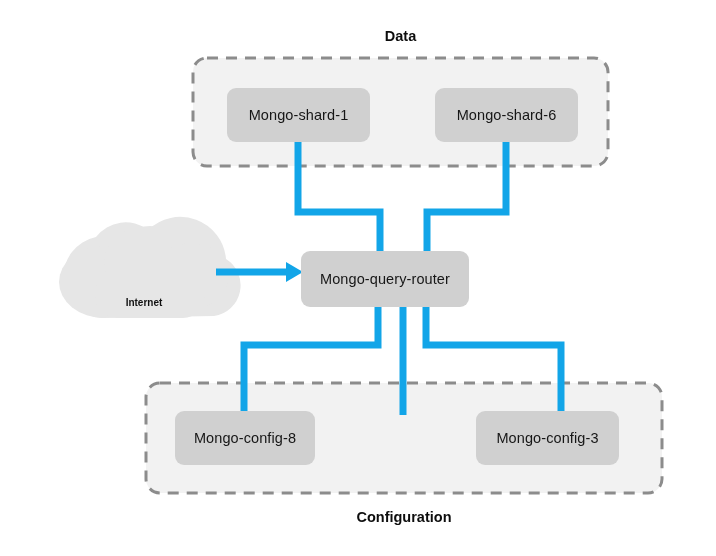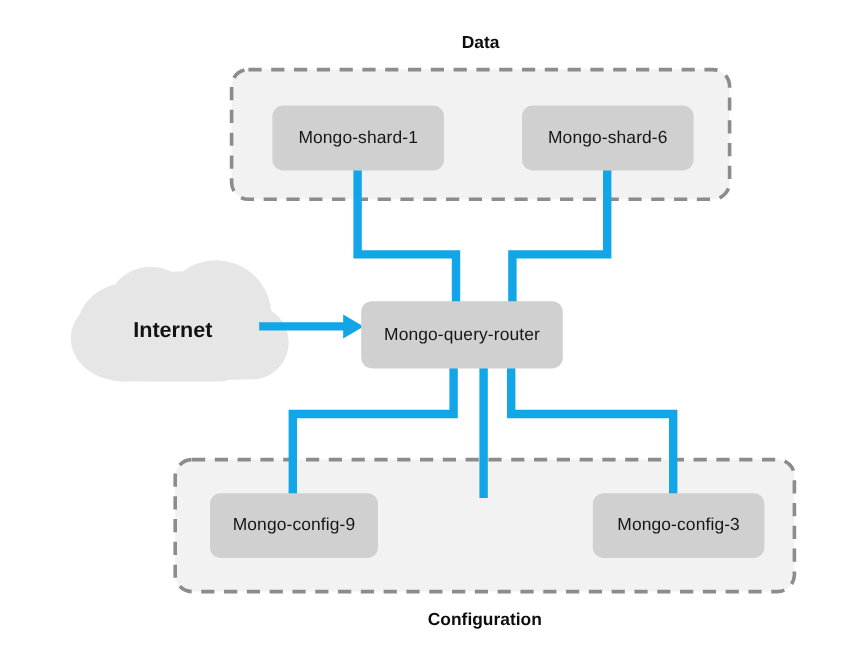--- a/index.html
+++ b/index.html
@@ -48,25 +48,26 @@
     position: absolute;
     font-size: 14.5px;
     font-weight: bold;
     color: #0d0d0d;
     text-align: center;
     white-space: nowrap;
     z-index: 6;
   }
   .cloud-label {
     position: absolute;
-    font-size: 18px;
+    font-size: 10px;
     font-weight: bold;
     color: #111111;
     z-index: 6;
     white-space: nowrap;
+    margin-top: 32px;
   }
 </style>
 </head>
 <body>
 
 <div id="diagram-canvas">
 
   <svg class="svg-layer" viewBox="0 0 716 556">
 
     <rect x="193" y="58" width="415" height="108" rx="14" ry="14" fill="#f2f2f2" stroke="#8c8c8c" stroke-width="3" stroke-dasharray="11 8" stroke-linecap="butt"></rect>
@@ -115,21 +116,21 @@
 
   <div class="node-box" style="left:435px; top:88px; width:143px; height:54px;">
     <span class="node-label">Mongo-shard-6</span>
   </div>
 
   <div class="node-box" style="left:301px; top:251px; width:168px; height:56px;">
     <span class="node-label">Mongo-query-router</span>
   </div>
 
   <div class="node-box" style="left:175px; top:411px; width:140px; height:54px;">
-    <span class="node-label">Mongo-config-9</span>
+    <span class="node-label">Mongo-config-8</span>
   </div>
 
 
-  <div class="node-box" style="left:494px; top:411px; width:143px; height:54px;">
+  <div class="node-box" style="left:476px; top:411px; width:143px; height:54px;">
     <span class="node-label">Mongo-config-3</span>
   </div>
 
 </div>
 
 </body></html>

